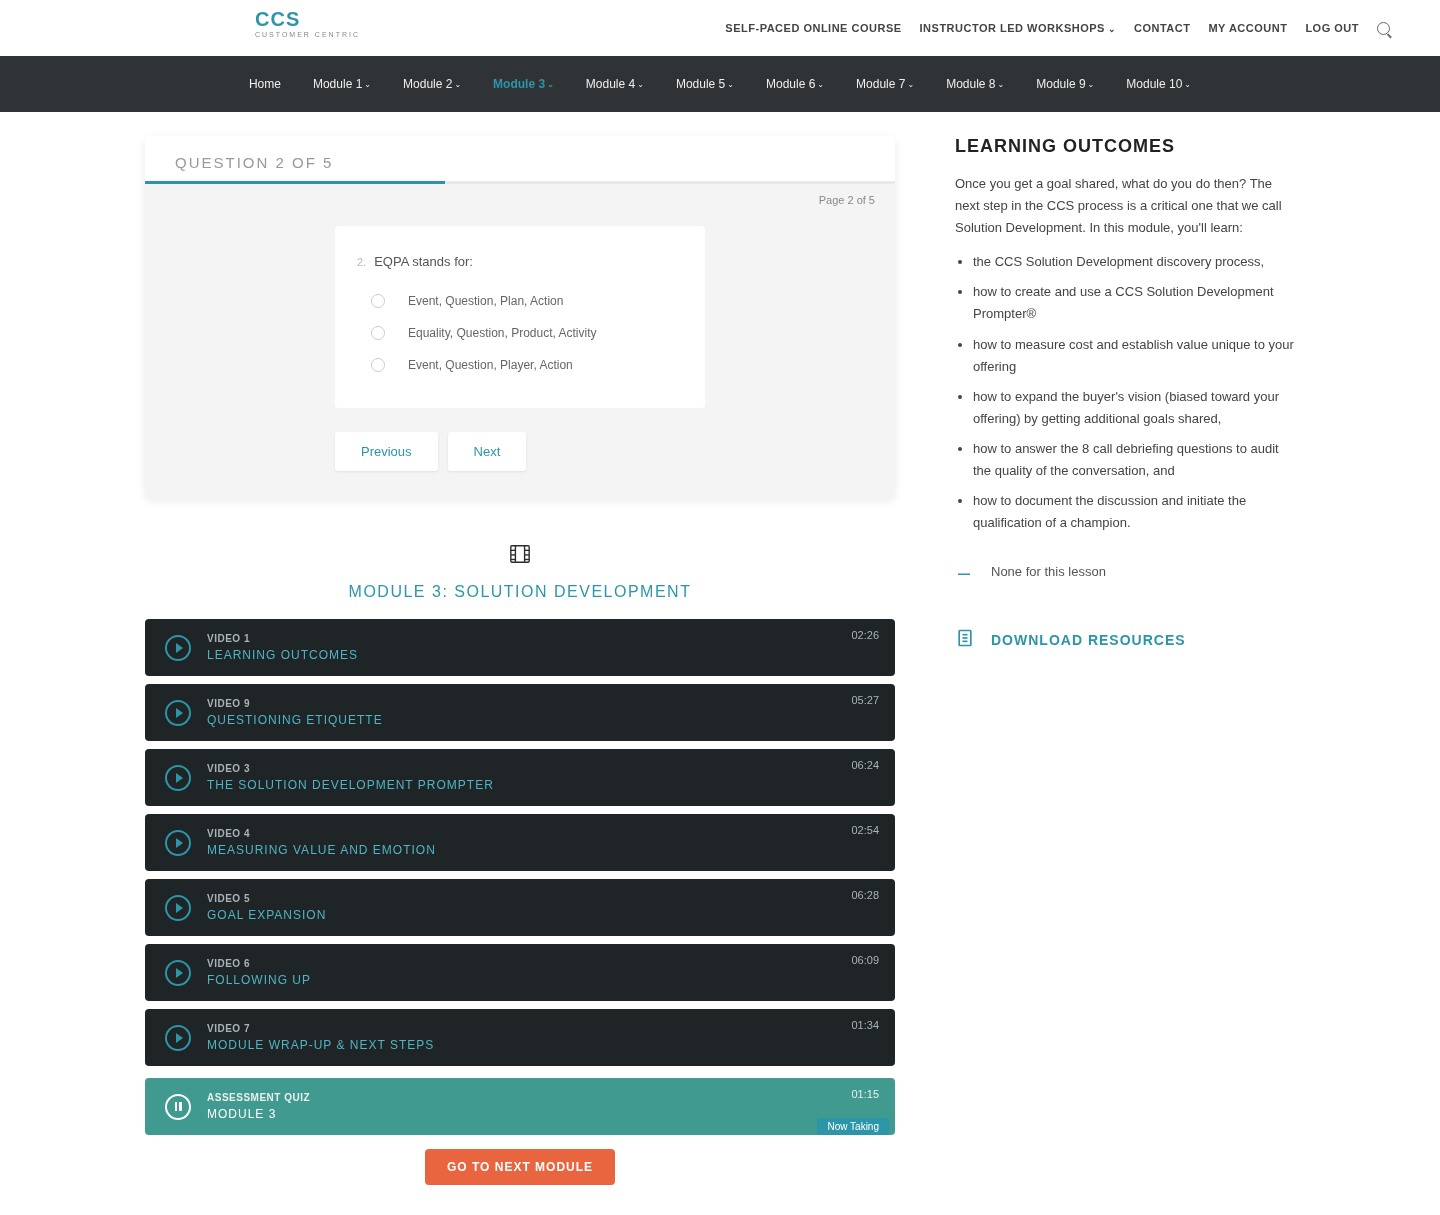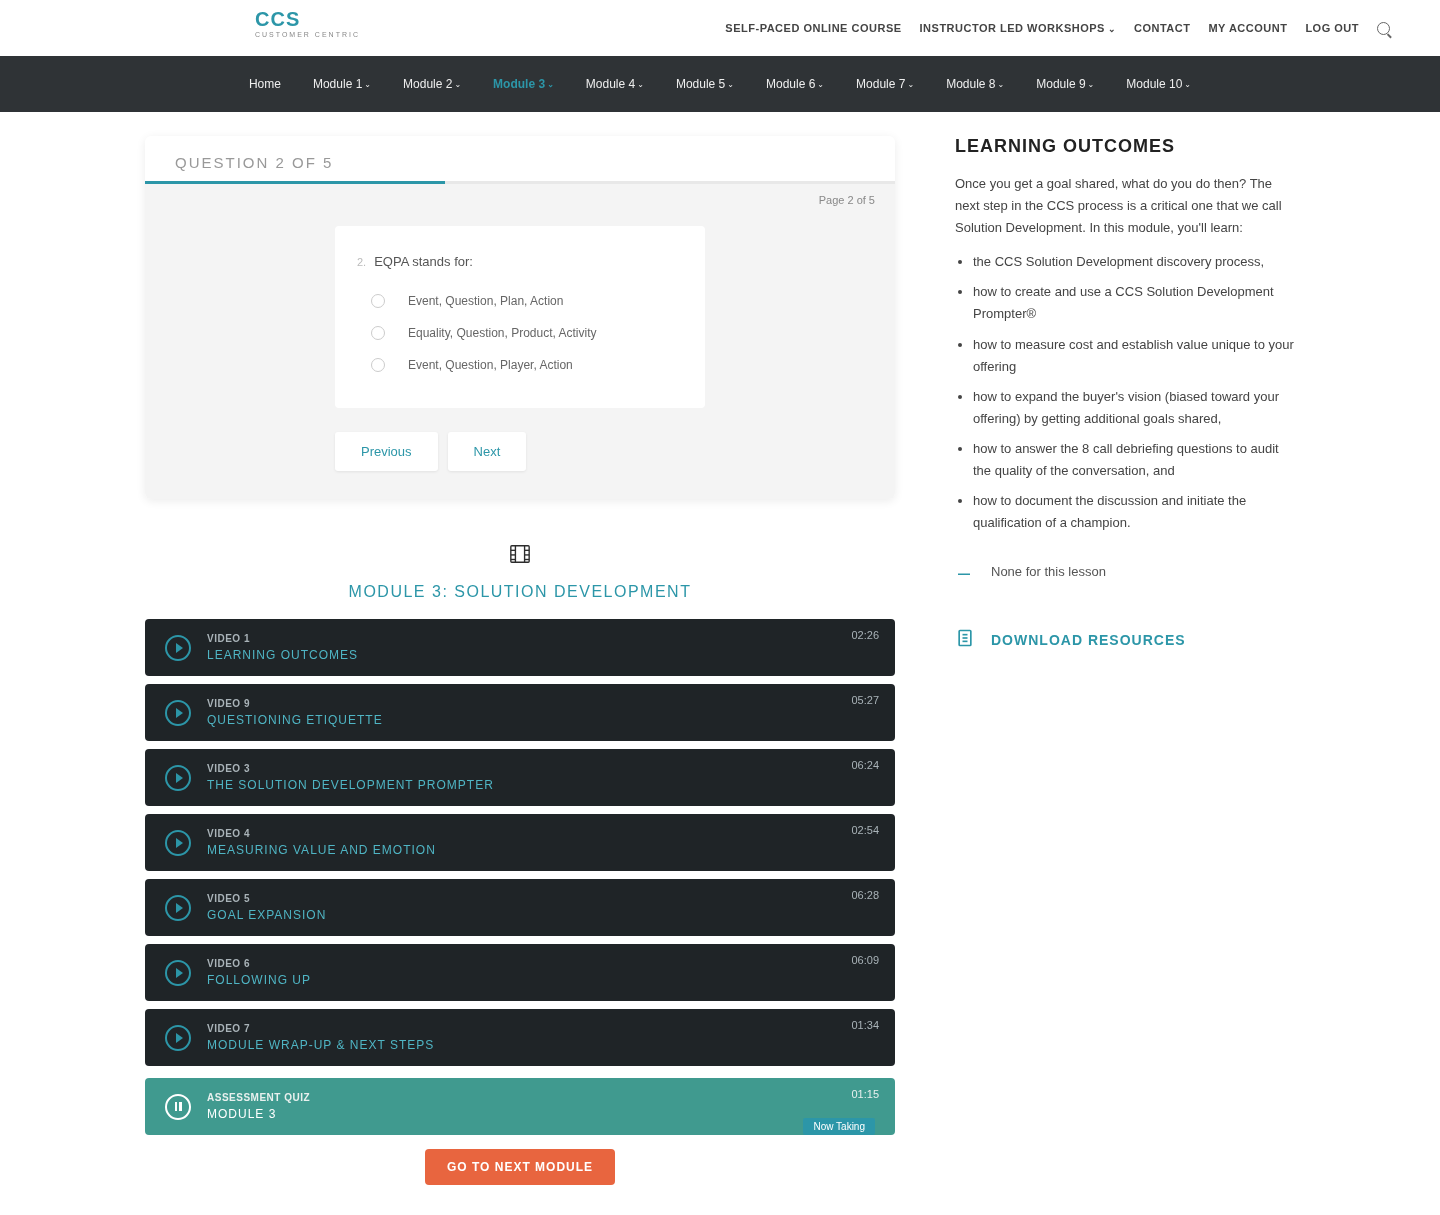--- a/index.html
+++ b/index.html
@@ -50,21 +50,21 @@
     .pause-ic { display: flex; gap: 2px; }
     .pause-ic span { width: 2.5px; height: 9px; background: #fff; }
     .video-item.active .play-circle { border-color: #fff; }
     .video-info { flex: 1; }
     .video-label { color: #a9b3b8; font-size: 10px; font-weight: 600; letter-spacing: 0.5px; }
     .video-item.active .video-label { color: #e8f0ee; }
     .video-name { color: #4fb5c4; font-size: 12px; font-weight: 500; letter-spacing: 1px; margin-top: 4px; }
     .video-item.active .video-name { color: #fff; }
     .video-time { color: #a9b3b8; font-size: 11px; position: absolute; right: 16px; top: 10px; }
     .video-item.active .video-time { color: #e8f0ee; }
-    .now-badge { position: absolute; right: 20px; bottom: 0; background: #2c96a8; color: #fff; font-size: 10px; padding: 3px 10px; border-radius: 2px; }
+    .now-badge { position: absolute; right: 6px; bottom: 0; background: #2c96a8; color: #fff; font-size: 10px; padding: 3px 10px; border-radius: 2px; }
     
     .next-module-btn { background: #e8653f; color: #fff; border: none; padding: 11px 22px; font-size: 12px; font-weight: 600; letter-spacing: 1px; border-radius: 4px; display: block; margin: 14px auto 0; cursor: pointer; }
     
     .outcomes-title { color: #222; font-size: 18px; font-weight: 700; letter-spacing: 1px; margin-bottom: 16px; }
     .outcomes-intro { font-size: 13px; color: #444; line-height: 1.7; margin-bottom: 12px; }
     .outcomes-list { list-style: disc; padding-left: 18px; }
     .outcomes-list li { font-size: 13px; color: #444; line-height: 1.7; margin-bottom: 8px; }
     
     .resource-block { margin-top: 46px; display: flex; align-items: center; gap: 16px; }
     .resource-block.mt-sm { margin-top: 26px; }

